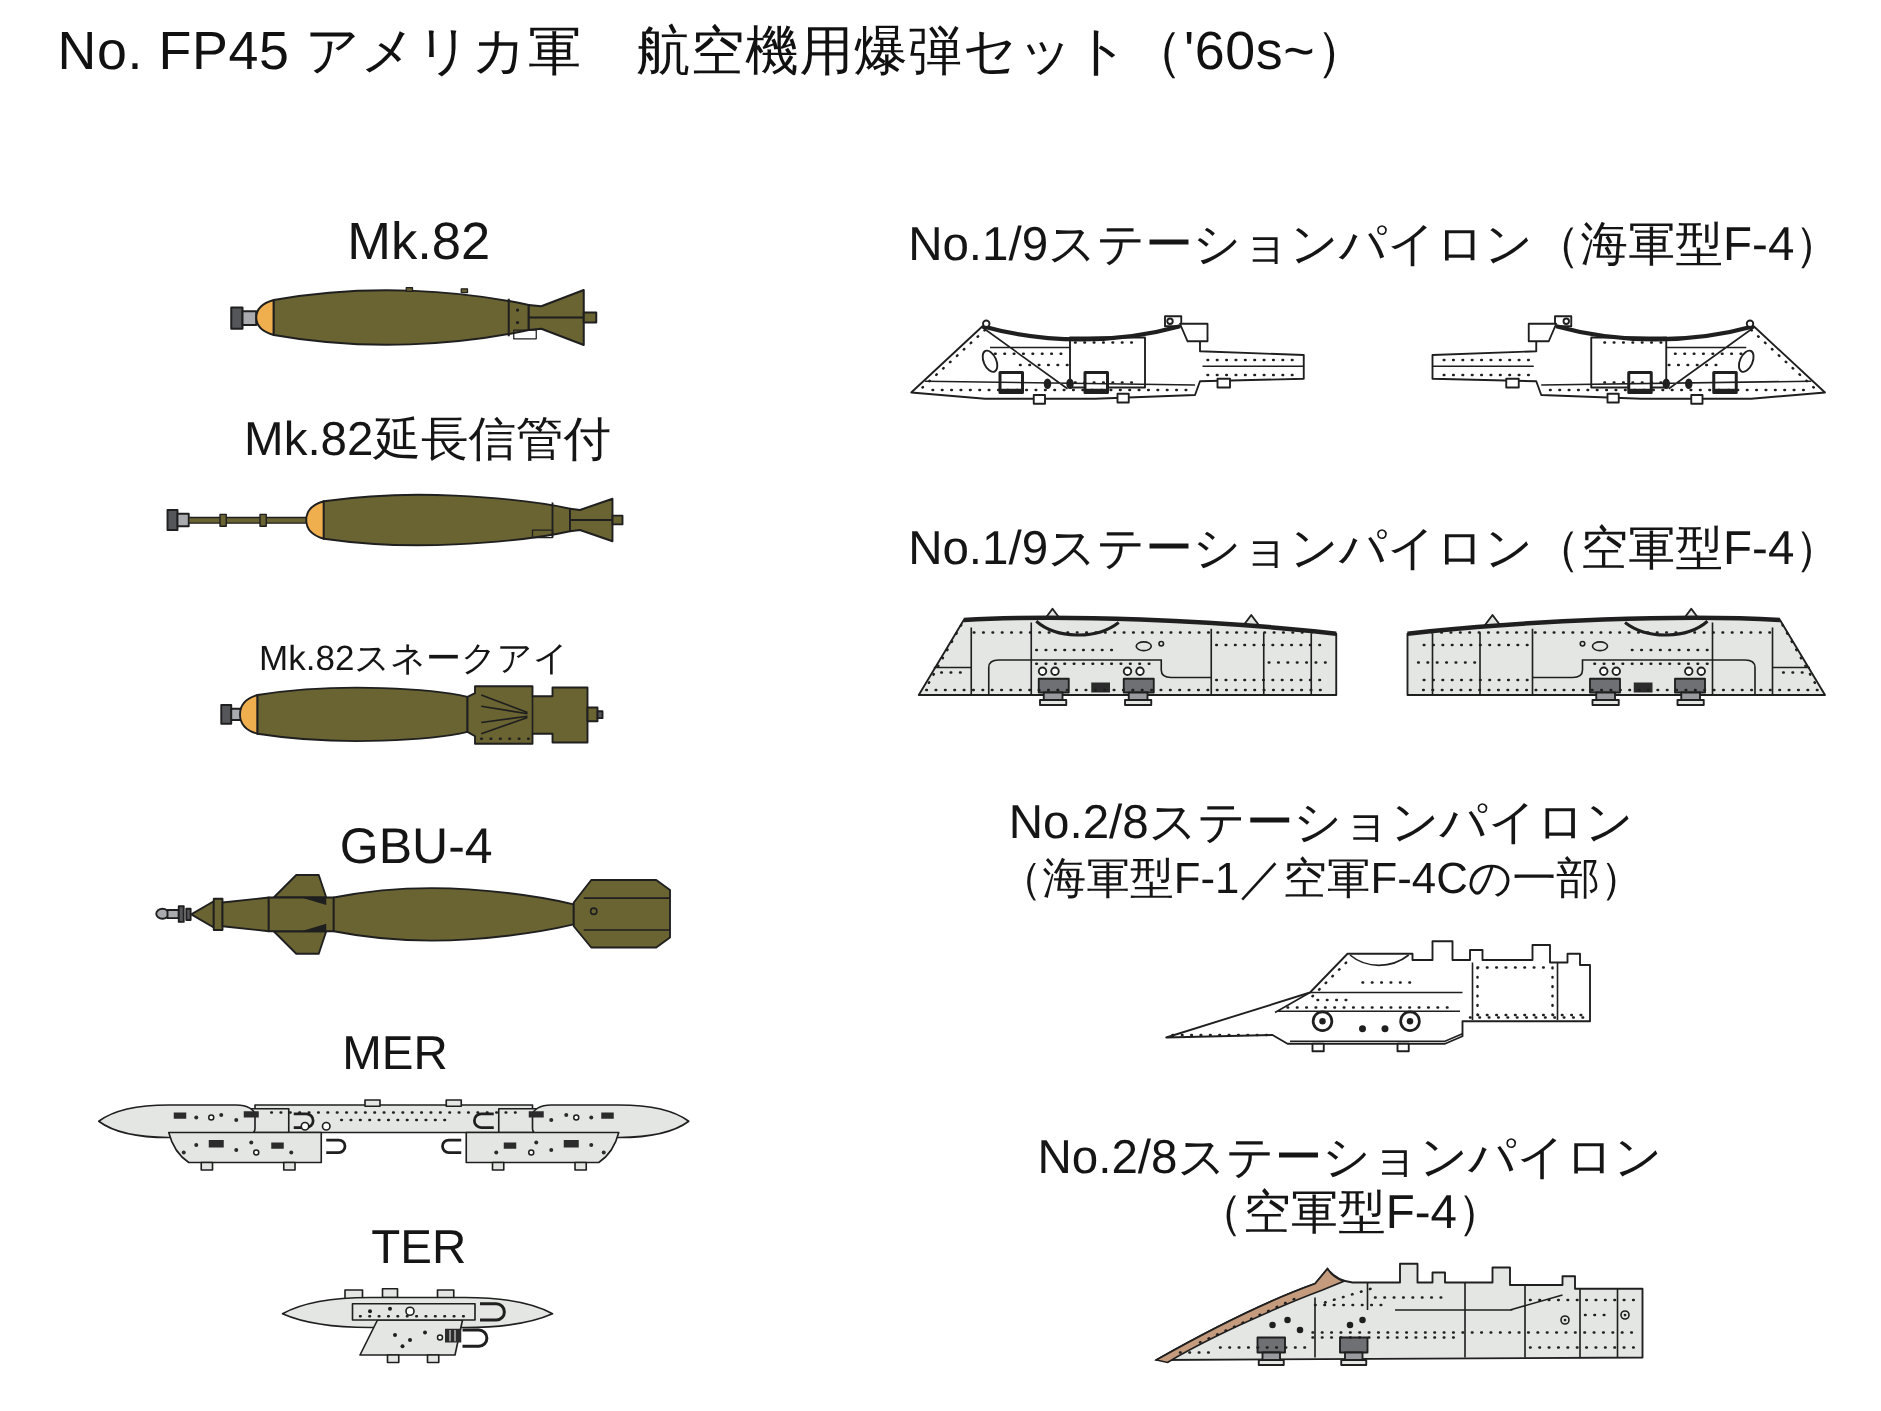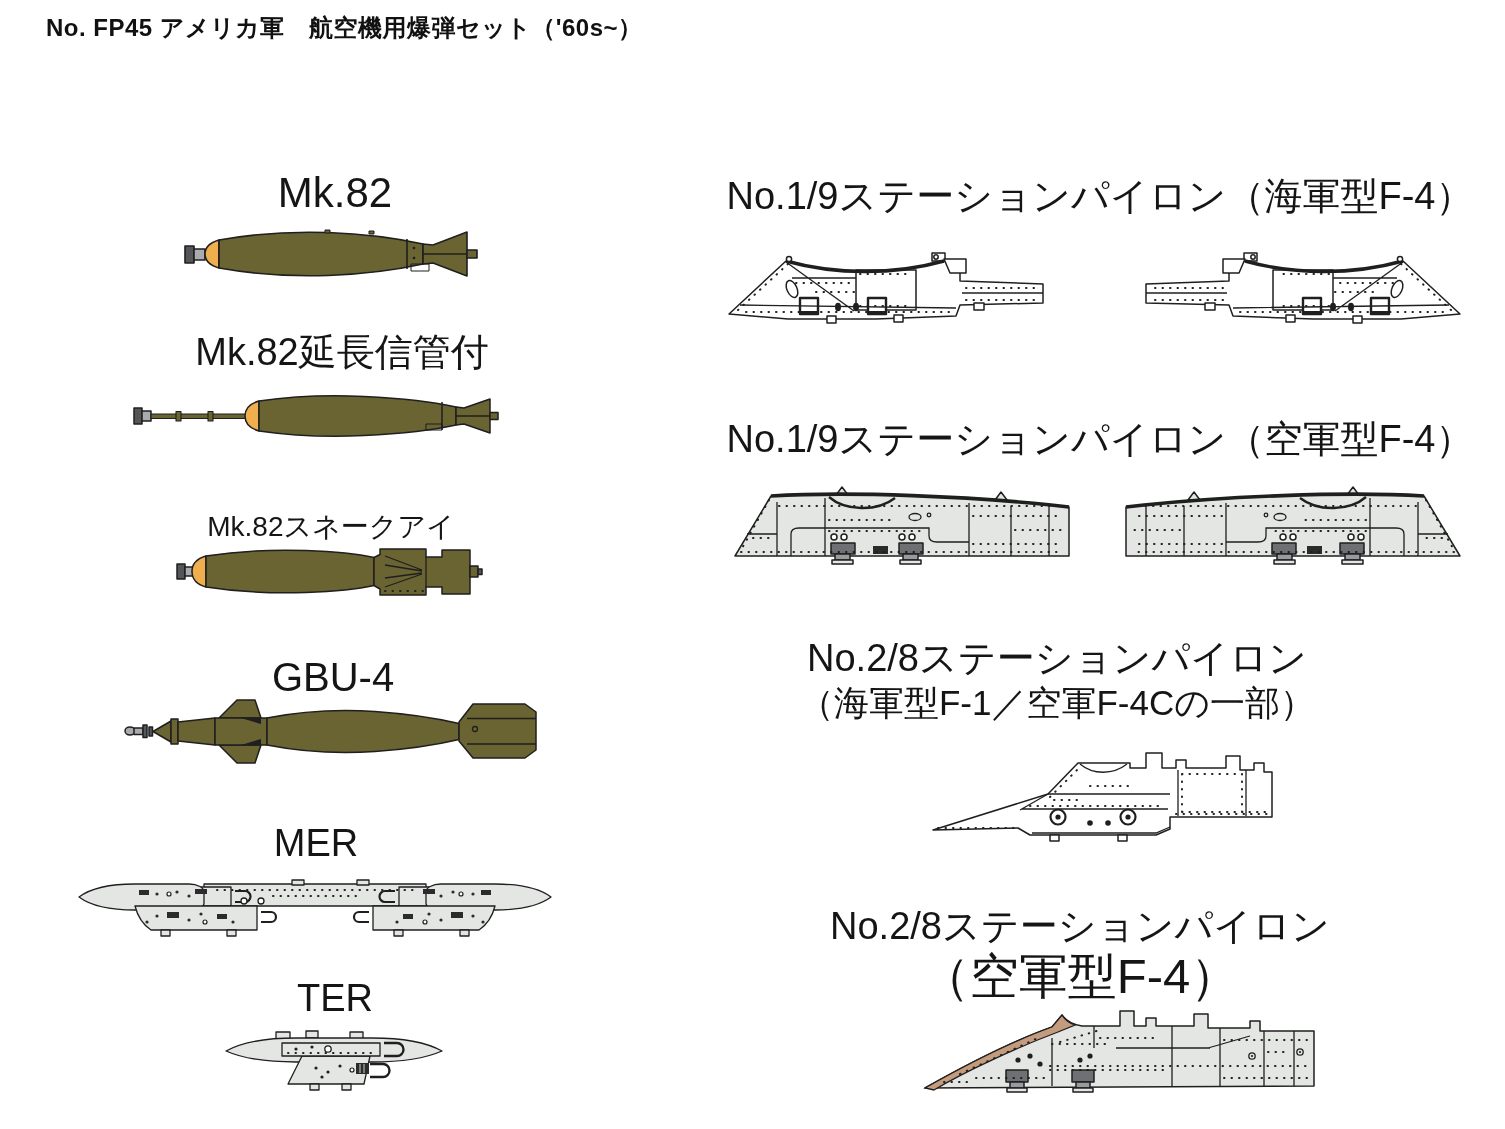--- a/index.html
+++ b/index.html
@@ -2,21 +2,21 @@
 <html style="--olive: #6a6332; --yellow: #f0af4f; --lgray: #e4e6e4; --tan: #c49b7d; --ink: #1f1f1f;"><head>
 <meta charset="utf-8">
 <style>
   html,body{margin:0;padding:0;}
   body{
     width:1505px;height:1129px;position:relative;background:#ffffff;
     font-family:"Liberation Sans","DejaVu Sans",sans-serif;color:#151515;
     overflow:hidden;
   }
   .page-title{
-    position:absolute;left:46px;top:12px;font-size:24px;font-weight:bold;
+    position:absolute;left:46px;top:12px;font-size:43px;font-weight:normal;
     letter-spacing:0.5px;white-space:nowrap;color:#111;
   }
   .lbl{
     position:absolute;transform:translateX(-50%);white-space:nowrap;
     color:#151515;line-height:1.08;text-align:right;
   }
   .art{position:absolute;overflow:visible;}
   
   .ln{stroke:#1f1f1f;stroke-width:1.3;fill:none;}
   .dots{stroke:#1f1f1f;stroke-width:2;stroke-dasharray:0.5 7;stroke-linecap:round;fill:none;}
@@ -31,21 +31,21 @@
 <div class="lbl" style="left:331px;top:512px;font-size:28px">Mk.82スネークアイ</div>
 <div class="lbl" style="left:333px;top:656px;font-size:40px">GBU-4</div>
 <div class="lbl" style="left:316px;top:823px;font-size:38px">MER</div>
 <div class="lbl" style="left:335px;top:978px;font-size:38px">TER</div>
 
 <div class="lbl" style="left:1100px;top:176px;font-size:38px">No.1/9ステーションパイロン（海軍型F-4）</div>
 <div class="lbl" style="left:1100px;top:419px;font-size:38px">No.1/9ステーションパイロン（空軍型F-4）</div>
 <div class="lbl" style="left:1057px;top:638px;font-size:38px">No.2/8ステーションパイロン</div>
 <div class="lbl" style="left:1057px;top:684px;font-size:35px">（海軍型F-1／空軍F-4Cの一部）</div>
 <div class="lbl" style="left:1080px;top:906px;font-size:38px">No.2/8ステーションパイロン</div>
-<div class="lbl" style="left:1080px;top:950px;font-size:49px">（空軍型F-4）</div>
+<div class="lbl" style="left:1080px;top:950px;font-size:38px">（空軍型F-4）</div>
 
 <svg class="art" style="left:183px;top:228px;width:302px;height:56px" viewBox="0 0 302 56">
   <g stroke="#1f1f1f" stroke-width="1.6" stroke-linejoin="round">
     <rect x="2" y="18" width="9" height="17" fill="#55565a"></rect>
     <rect x="11" y="21" width="11" height="11" fill="#a9abae"></rect>
     <path d="M36,12 Q22,16 22,26 Q22,36 36,40 Z" fill="var(--yellow)"></path>
     <path d="M36,12 C75,5 115,3.5 145,4.5 C185,6 215,10.5 240,16 L240,36 C215,41.5 185,46 145,47.5 C115,48.5 75,47 36,40 Z" fill="var(--olive)"></path>
     <path d="M240,16 L250,17 L284,4 L284,48 L250,35 L240,36 Z" fill="var(--olive)"></path>
     <line x1="240" y1="26" x2="284" y2="26"></line>
     <rect x="284" y="22" width="10" height="8" fill="var(--olive)"></rect>

